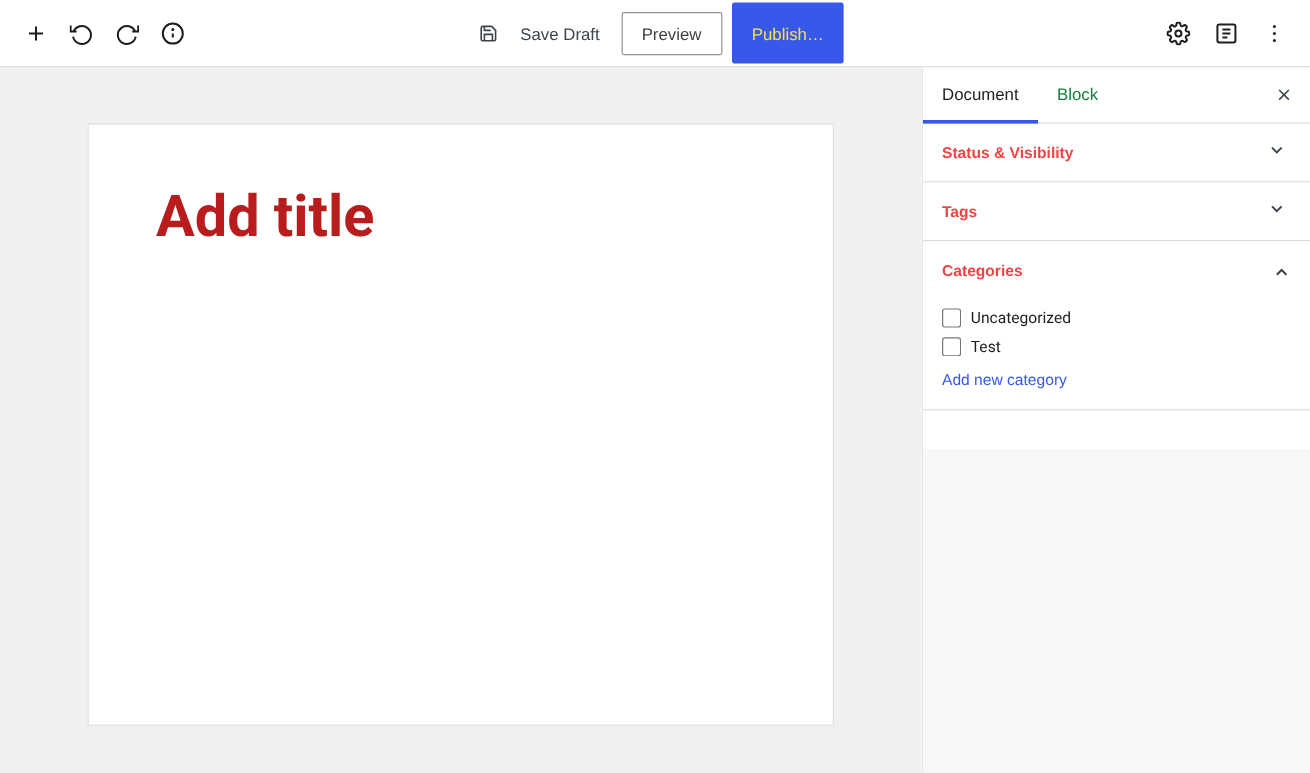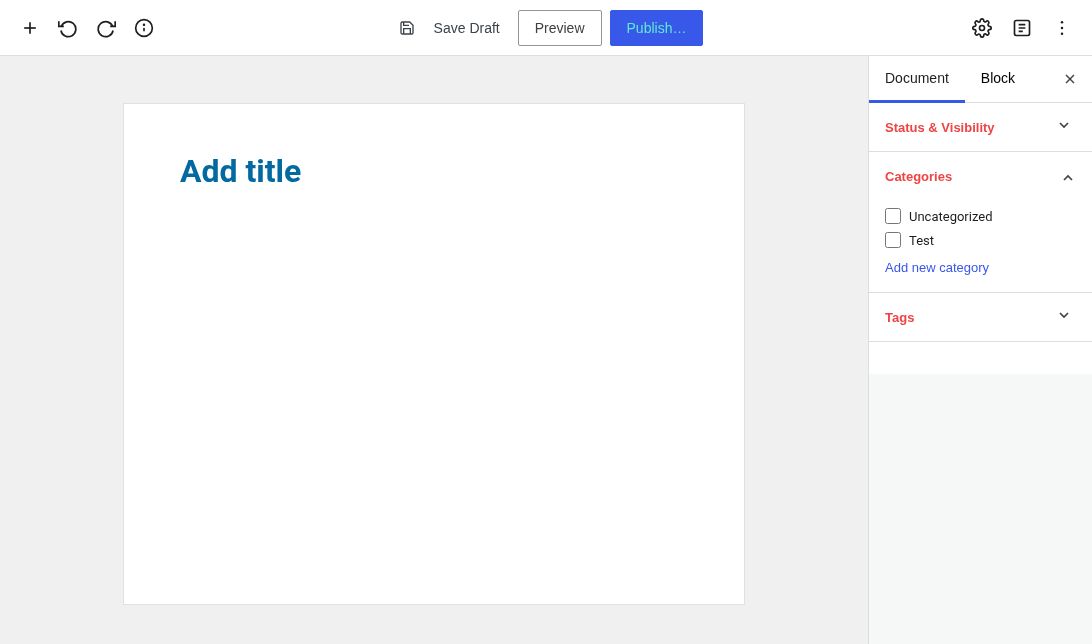--- a/index.html
+++ b/index.html
@@ -79,24 +79,24 @@
       padding: 6px 16px;
       border-radius: 2px;
       height: 36px;
     }
 
     .btn-publish {
       background: #3858e9;
       border: 1px solid #3858e9;
       cursor: pointer;
       font-size: 14px;
-      color: #5eead4;
+      color: #fde047;
       padding: 6px 16px;
       border-radius: 2px;
-      height: 36px;
+      height: 51px;
       font-weight: 500;
     }
 
     
     .main-area {
       display: flex;
       flex: 1;
       overflow: hidden;
     }
 
@@ -123,21 +123,21 @@
       color: #bbb;
       outline: none;
       border: none;
       width: 100%;
       background: transparent;
       font-family: inherit;
     }
 
     
     .sidebar {
-      width: 224px;
+      width: 324px;
       background: #fff;
       border-left: 1px solid #ddd;
       display: flex;
       flex-direction: column;
       overflow: hidden;
       flex-shrink: 0;
     }
 
     .sidebar-header {
       display: flex;
@@ -145,21 +145,21 @@
       border-bottom: 1px solid #ddd;
       flex-shrink: 0;
     }
     .sidebar-tab {
       padding: 14px 16px;
       font-size: 14px;
       font-weight: 500;
       cursor: pointer;
       border: none;
       background: transparent;
-      color: #000000;
+      color: #15803d;
       position: relative;
       border-bottom: 3px solid transparent;
       margin-bottom: -1px;
     }
     .sidebar-tab.active {
       color: #1e1e1e;
       border-bottom: 3px solid #3858e9;
     }
 
     .sidebar-close {
@@ -330,21 +330,21 @@
           <circle cx="12" cy="19" r="1.5"></circle>
       </svg>
     </button>
   </div>
 </div>
 
 <div class="main-area">
 
   <div class="editor-area">
     <div class="editor-canvas">
-      <div class="editor-title" contenteditable="true" style="color: #0369a1; font-size: 32px; font-weight: 700; outline: none; min-height: 56px;">Add title</div>
+      <div class="editor-title" contenteditable="true" style="color: #b91c1c; font-size: 48px; font-weight: 700; outline: none; min-height: 56px;">Add title</div>
     </div>
   </div>
 
   <div class="sidebar">
     <div class="sidebar-header">
       <button class="sidebar-tab active">
         <span>Document</span>
       </button>
       <button class="sidebar-tab">
         <span>Block</span>
@@ -355,20 +355,31 @@
             <line x1="6" y1="6" x2="18" y2="18"></line>
         </svg>
       </button>
     </div>
 
     <div class="sidebar-content">
 
       <div class="accordion-section">
         <button class="accordion-header">
           <span class="accordion-title">Status &amp; Visibility</span>
+          <span class="accordion-icon chevron-down">
+            <svg width="16" height="16" viewBox="0 0 24 24" fill="none" stroke="currentColor" stroke-width="2.5">
+              <polyline points="6 9 12 15 18 9"></polyline>
+            </svg>
+          </span>
+        </button>
+      </div>
+
+      <div class="accordion-section">
+        <button class="accordion-header">
+          <span class="accordion-title">Tags</span>
           <span class="accordion-icon chevron-down">
             <svg width="16" height="16" viewBox="0 0 24 24" fill="none" stroke="currentColor" stroke-width="2.5">
               <polyline points="6 9 12 15 18 9"></polyline>
             </svg>
           </span>
         </button>
       </div>
 
       <div class="accordion-section">
         <button class="accordion-header">
@@ -387,30 +398,19 @@
           <div class="checkbox-item">
             <input type="checkbox" id="cat-test" style="">
             <label for="cat-test" class="checkbox-label">Test</label>
           </div>
           <button class="add-category-link">
             <span>Add new category</span>
           </button>
         </div>
       </div>
 
-      <div class="accordion-section">
-        <button class="accordion-header">
-          <span class="accordion-title">Tags</span>
-          <span class="accordion-icon chevron-down">
-            <svg width="16" height="16" viewBox="0 0 24 24" fill="none" stroke="currentColor" stroke-width="2.5">
-              <polyline points="6 9 12 15 18 9"></polyline>
-            </svg>
-          </span>
-        </button>
-      </div>
-
 
     </div>
 
     <div class="sidebar-bottom"></div>
   </div>
 
 </div>
 
 </body></html>

